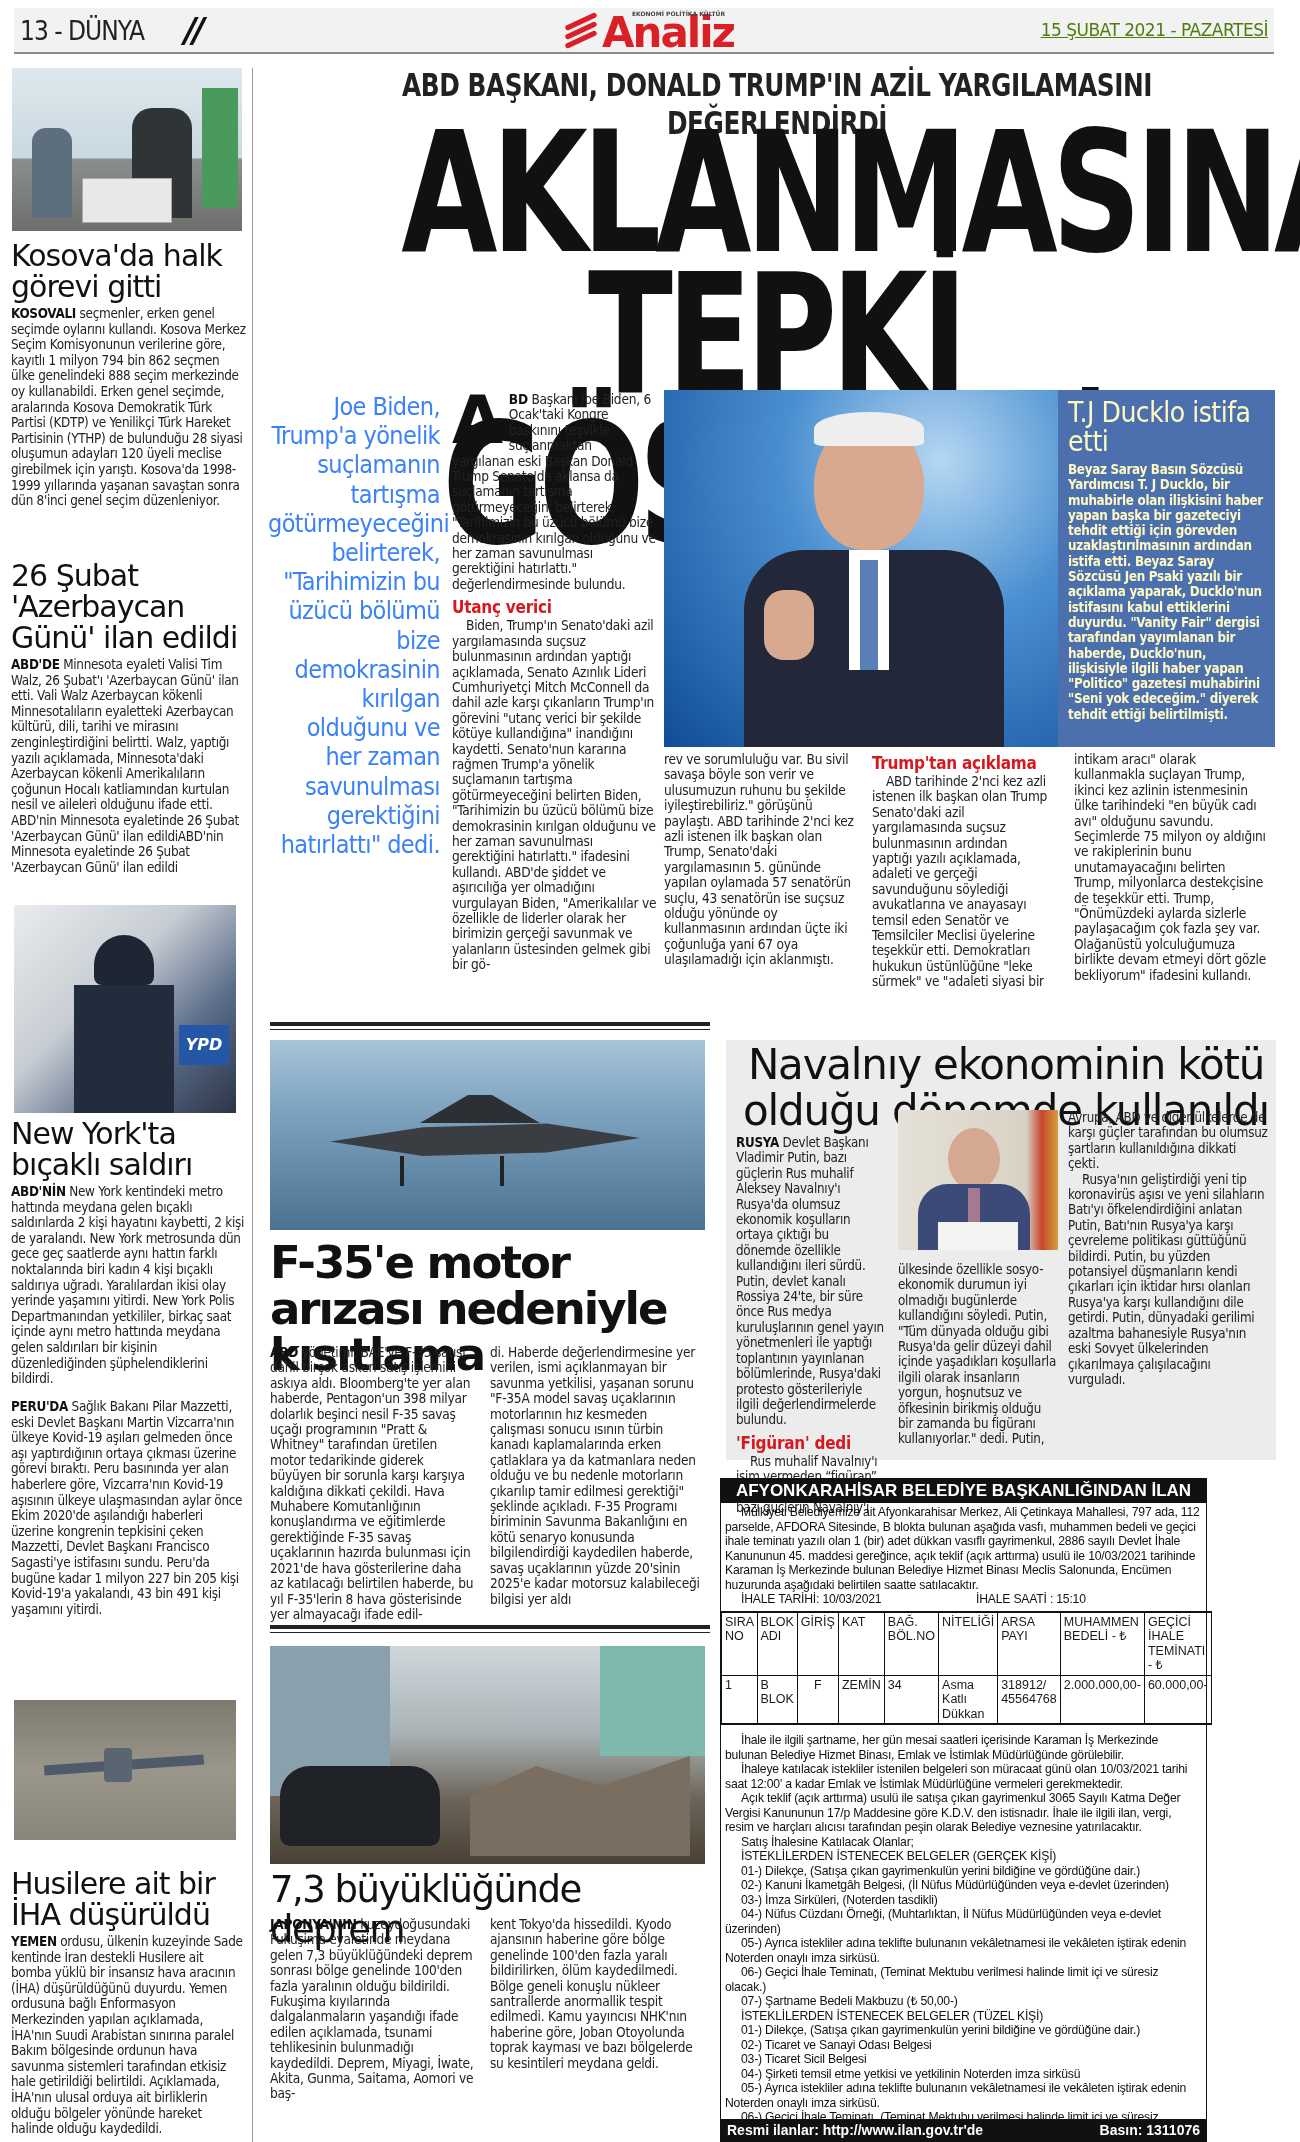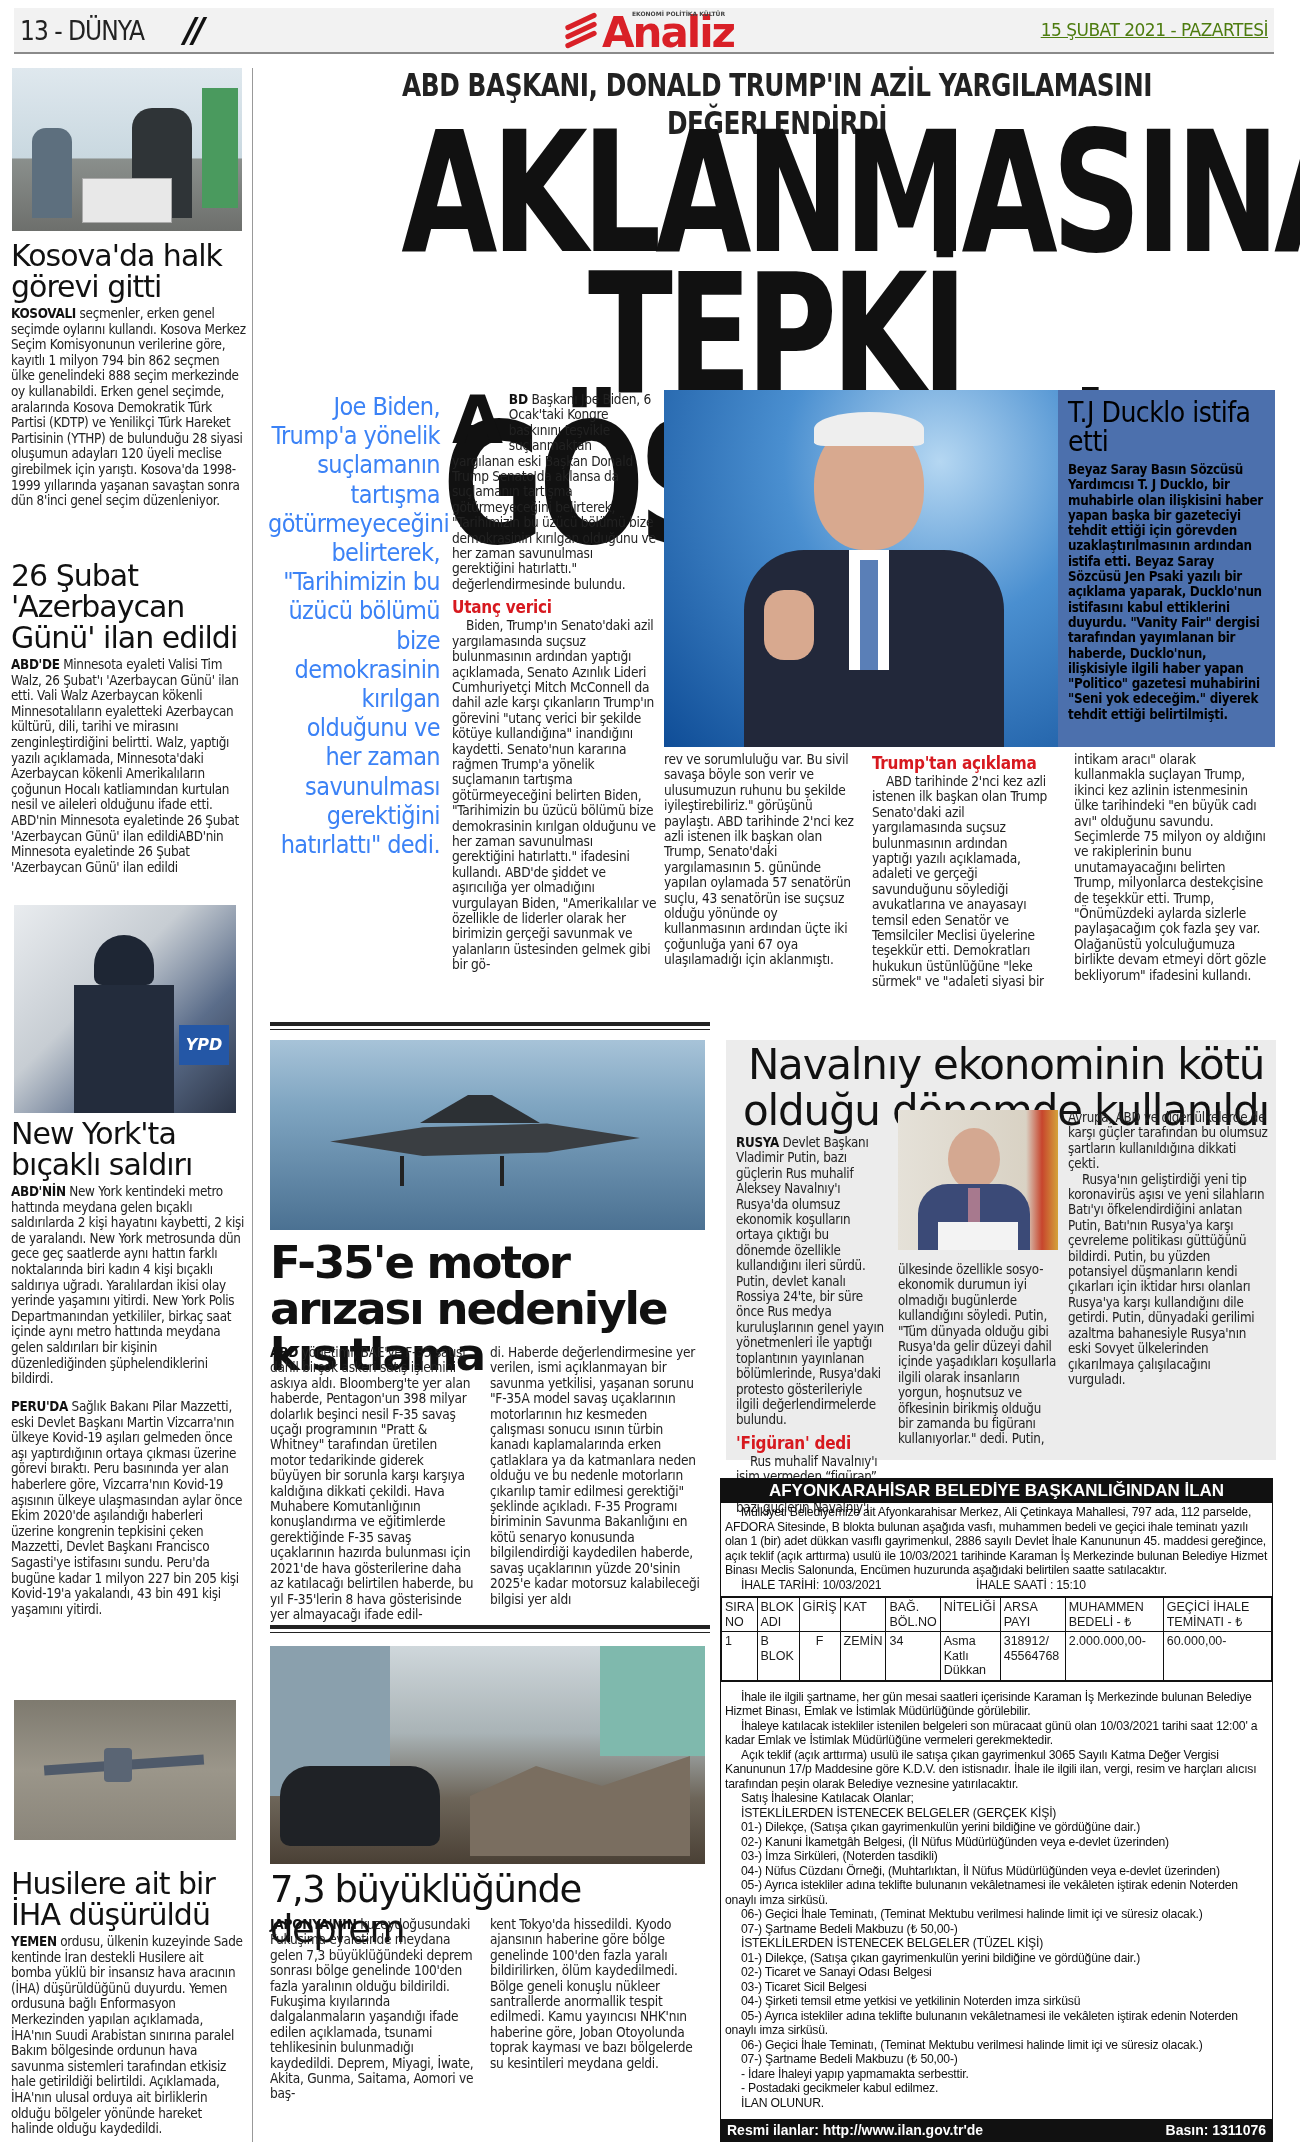--- a/index.html
+++ b/index.html
@@ -20,29 +20,29 @@
 .lt{font-family:"DejaVu Sans Condensed","DejaVu Sans",sans-serif;font-size:13.4px;line-height:15.6px;color:#222;letter-spacing:-0.3px}
 .lt b{font-weight:bold;color:#111}
 .kicker{left:282px;top:66px;width:990px;text-align:center;font-family:"DejaVu Sans Condensed","DejaVu Sans",sans-serif;font-weight:bold;font-size:32px;color:#222;letter-spacing:-0.5px;transform:scaleX(0.86);transform-origin:center}
 .bighead{left:270px;width:1010px;text-align:center;font-family:"DejaVu Sans","Liberation Sans",sans-serif;font-weight:900;font-size:168px;line-height:150px;color:#111;letter-spacing:-8px;transform:scaleX(0.74);transform-origin:center}
 .pull{left:268px;top:392px;width:172px;text-align:right;font-family:"DejaVu Sans Condensed","DejaVu Sans",sans-serif;font-size:25px;line-height:29.2px;color:#3b82f6;letter-spacing:-0.6px}
 .bt{font-family:"DejaVu Sans Condensed","DejaVu Sans",sans-serif;font-size:13.6px;line-height:15.4px;color:#222;letter-spacing:-0.25px}
 .bt b{font-weight:bold;color:#111}
 .sub{color:#d7191f;font-weight:bold;font-size:17px;line-height:22px;font-family:"DejaVu Sans Condensed","DejaVu Sans",sans-serif}
 .dropcap{float:left;font-size:66px;line-height:54px;font-weight:900;margin:2px 6px 0 0;color:#111;font-family:"DejaVu Sans",sans-serif}
 .ind{text-indent:14px}
-.ducklo{left:1058px;top:390px;width:217px;height:357px;background:#4c70ad;color:#000000;padding:8px 10px}
+.ducklo{left:1058px;top:390px;width:217px;height:357px;background:#4c70ad;color:#fef9c3;padding:8px 10px}
 .ducklo h3{font-family:"DejaVu Sans Condensed","DejaVu Sans",sans-serif;font-weight:normal;font-size:28px;line-height:29px;letter-spacing:-0.5px;margin-bottom:6px}
 .ducklo p{font-family:"DejaVu Sans Condensed","DejaVu Sans",sans-serif;font-size:13.3px;line-height:15.3px;font-weight:bold;letter-spacing:-0.3px}
 .hrule{height:4px;background:#222}
 .hrule2{height:1px;background:#222}
 .f35h{left:270px;top:1240px;width:440px;font-family:"DejaVu Sans","Liberation Sans",sans-serif;font-weight:bold;font-size:45px;line-height:46px;color:#111;letter-spacing:-2px}
 .nav{left:726px;top:1040px;width:550px;height:420px;background:#ececec}
 .navh{left:736px;top:1042px;width:540px;font-family:"DejaVu Sans","Liberation Sans",sans-serif;font-size:42px;line-height:46px;color:#111;letter-spacing:-1.2px;text-align:center}
-.ad{left:720px;top:1478px;width:553px;height:664px;border:1px solid #111}
+.ad{left:720px;top:1478px;width:487px;height:664px;border:1px solid #111}
 .adhead{background:#111;color:#fff;font-family:"Liberation Sans",sans-serif;font-weight:bold;font-size:17px;text-align:center;height:24px;line-height:24px}
 .adt{font-family:"Liberation Sans",sans-serif;font-size:12.2px;line-height:14.5px;color:#111;padding:2px 4px;letter-spacing:-0.2px}
 .adt .ind{text-indent:16px}
 table.adtab{border-collapse:collapse;width:100%;font-family:"Liberation Sans",sans-serif;font-size:12.5px;line-height:14.5px;margin-top:2px}
 .adtab th,.adtab td{border:1px solid #111;border-left:1px solid #111;font-weight:normal;text-align:left;vertical-align:top;padding:2px 3px}
 .adtab tr:first-child th{border-top:2px solid #111}
 .adtab tr:last-child td{border-bottom:2px solid #111}
 .adfoot{position:absolute;left:0;bottom:0;width:100%;height:22px;background:#111;color:#fff;font-family:"Liberation Sans",sans-serif;font-weight:bold;font-size:14px;line-height:22px;padding:0 6px;display:flex;justify-content:space-between}
 .quakeh{left:270px;top:1870px;width:440px;font-family:"DejaVu Sans","Liberation Sans",sans-serif;font-size:37px;line-height:40px;color:#111;letter-spacing:-1.5px}
 </style>

